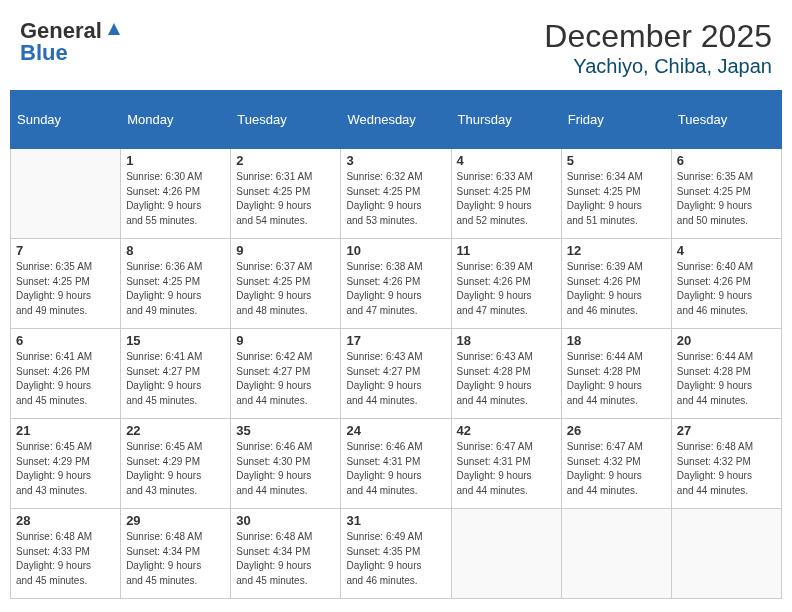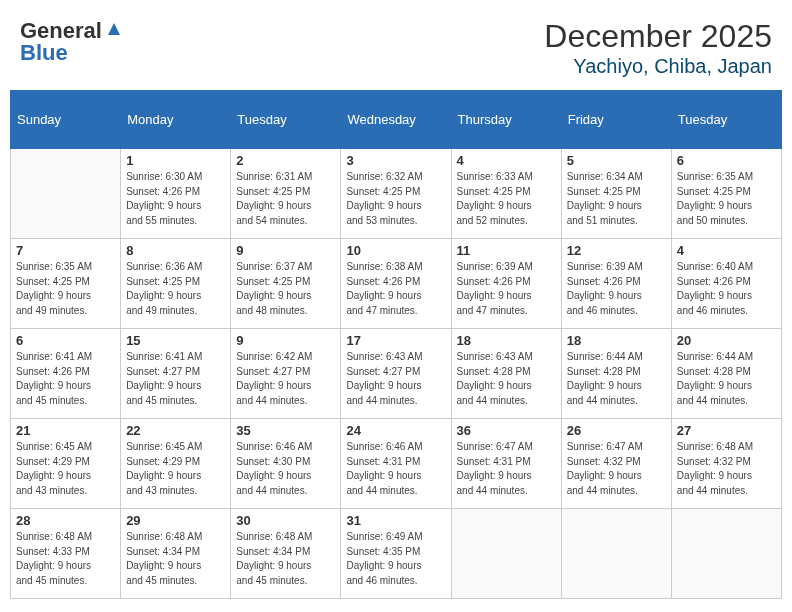--- a/index.html
+++ b/index.html
@@ -205,21 +205,21 @@
         </td>
         <td>
           <div class="day-num">35</div>
           <div class="day-info">Sunrise: 6:46 AM<br>Sunset: 4:30 PM<br>Daylight: 9 hours<br>and 44 minutes.</div>
         </td>
         <td>
           <div class="day-num">24</div>
           <div class="day-info">Sunrise: 6:46 AM<br>Sunset: 4:31 PM<br>Daylight: 9 hours<br>and 44 minutes.</div>
         </td>
         <td>
-          <div class="day-num">36</div>
+          <div class="day-num">42</div>
           <div class="day-info">Sunrise: 6:47 AM<br>Sunset: 4:31 PM<br>Daylight: 9 hours<br>and 44 minutes.</div>
         </td>
         <td>
           <div class="day-num">26</div>
           <div class="day-info">Sunrise: 6:47 AM<br>Sunset: 4:32 PM<br>Daylight: 9 hours<br>and 44 minutes.</div>
         </td>
         <td>
           <div class="day-num">27</div>
           <div class="day-info">Sunrise: 6:48 AM<br>Sunset: 4:32 PM<br>Daylight: 9 hours<br>and 44 minutes.</div>
         </td>

